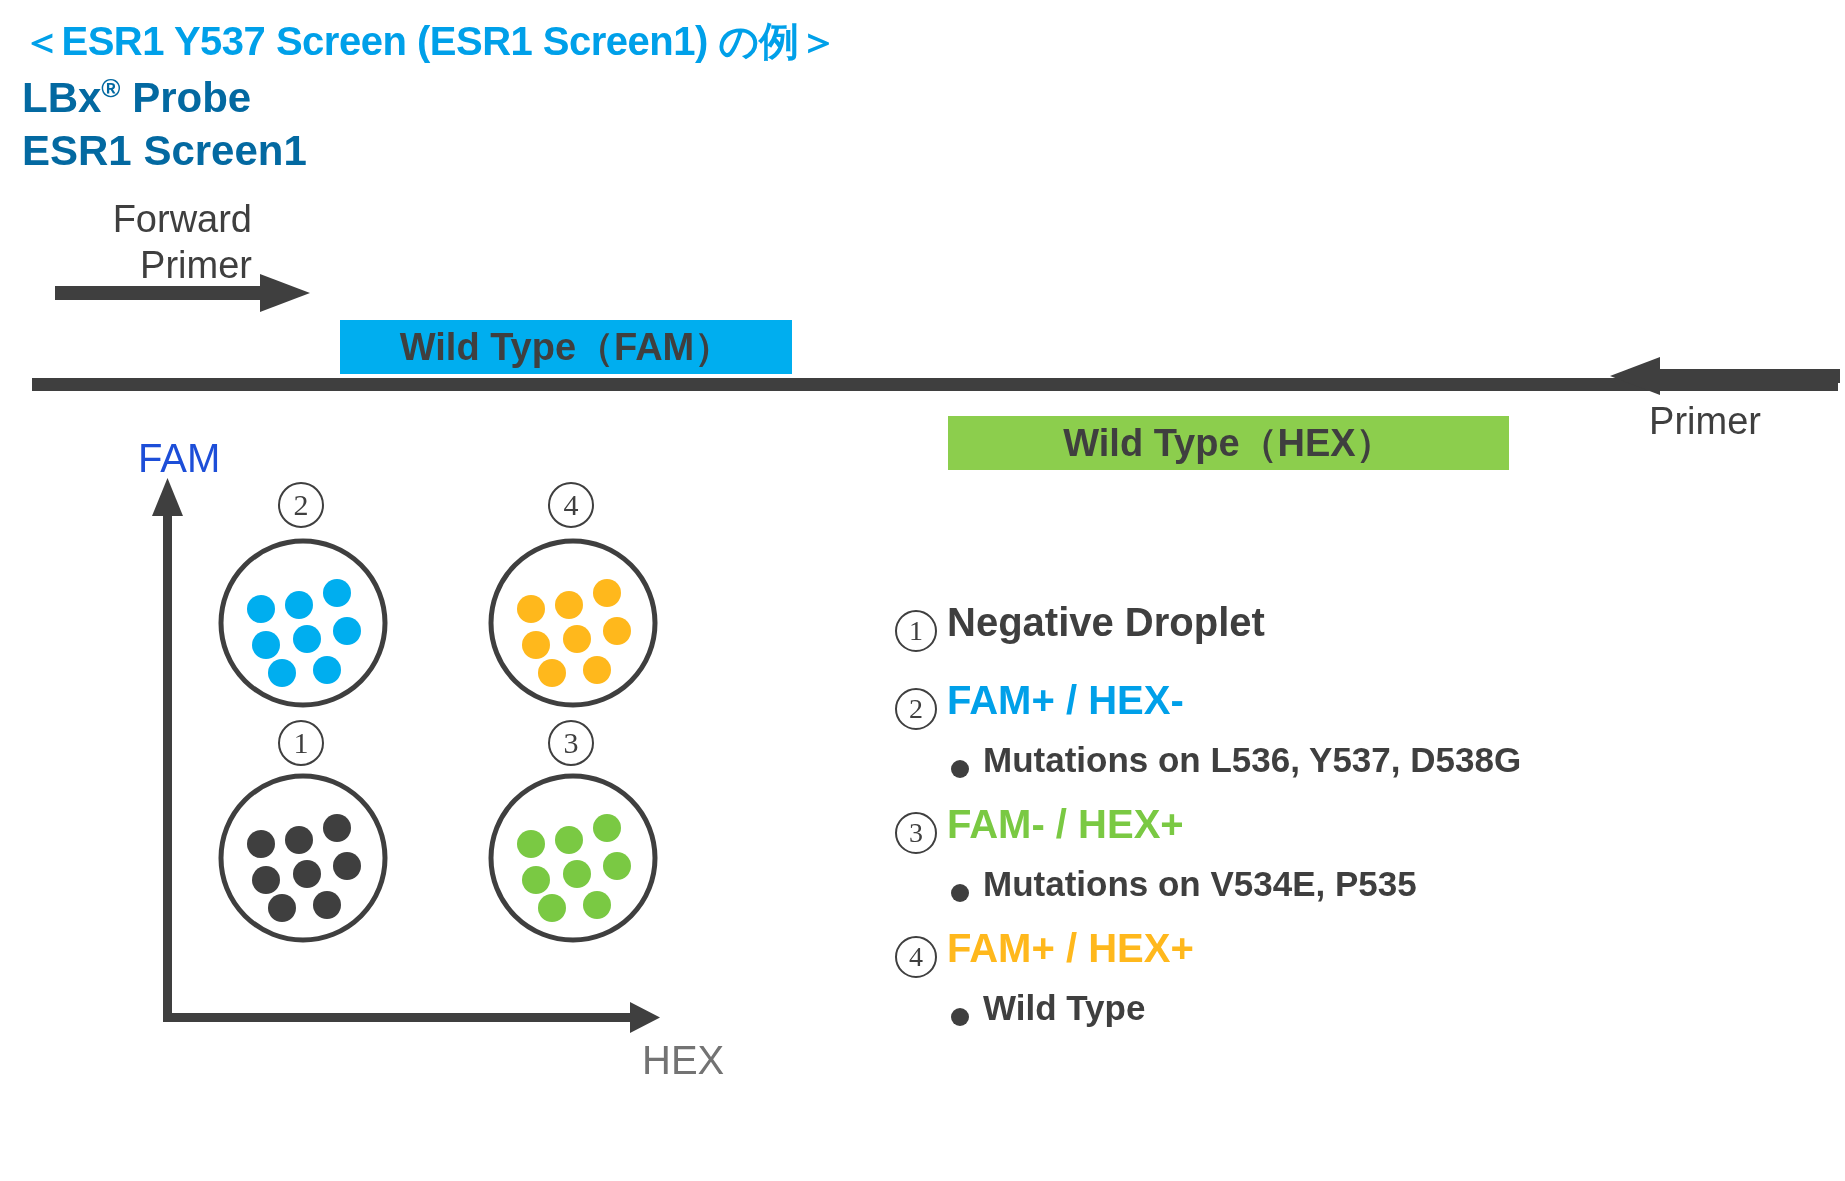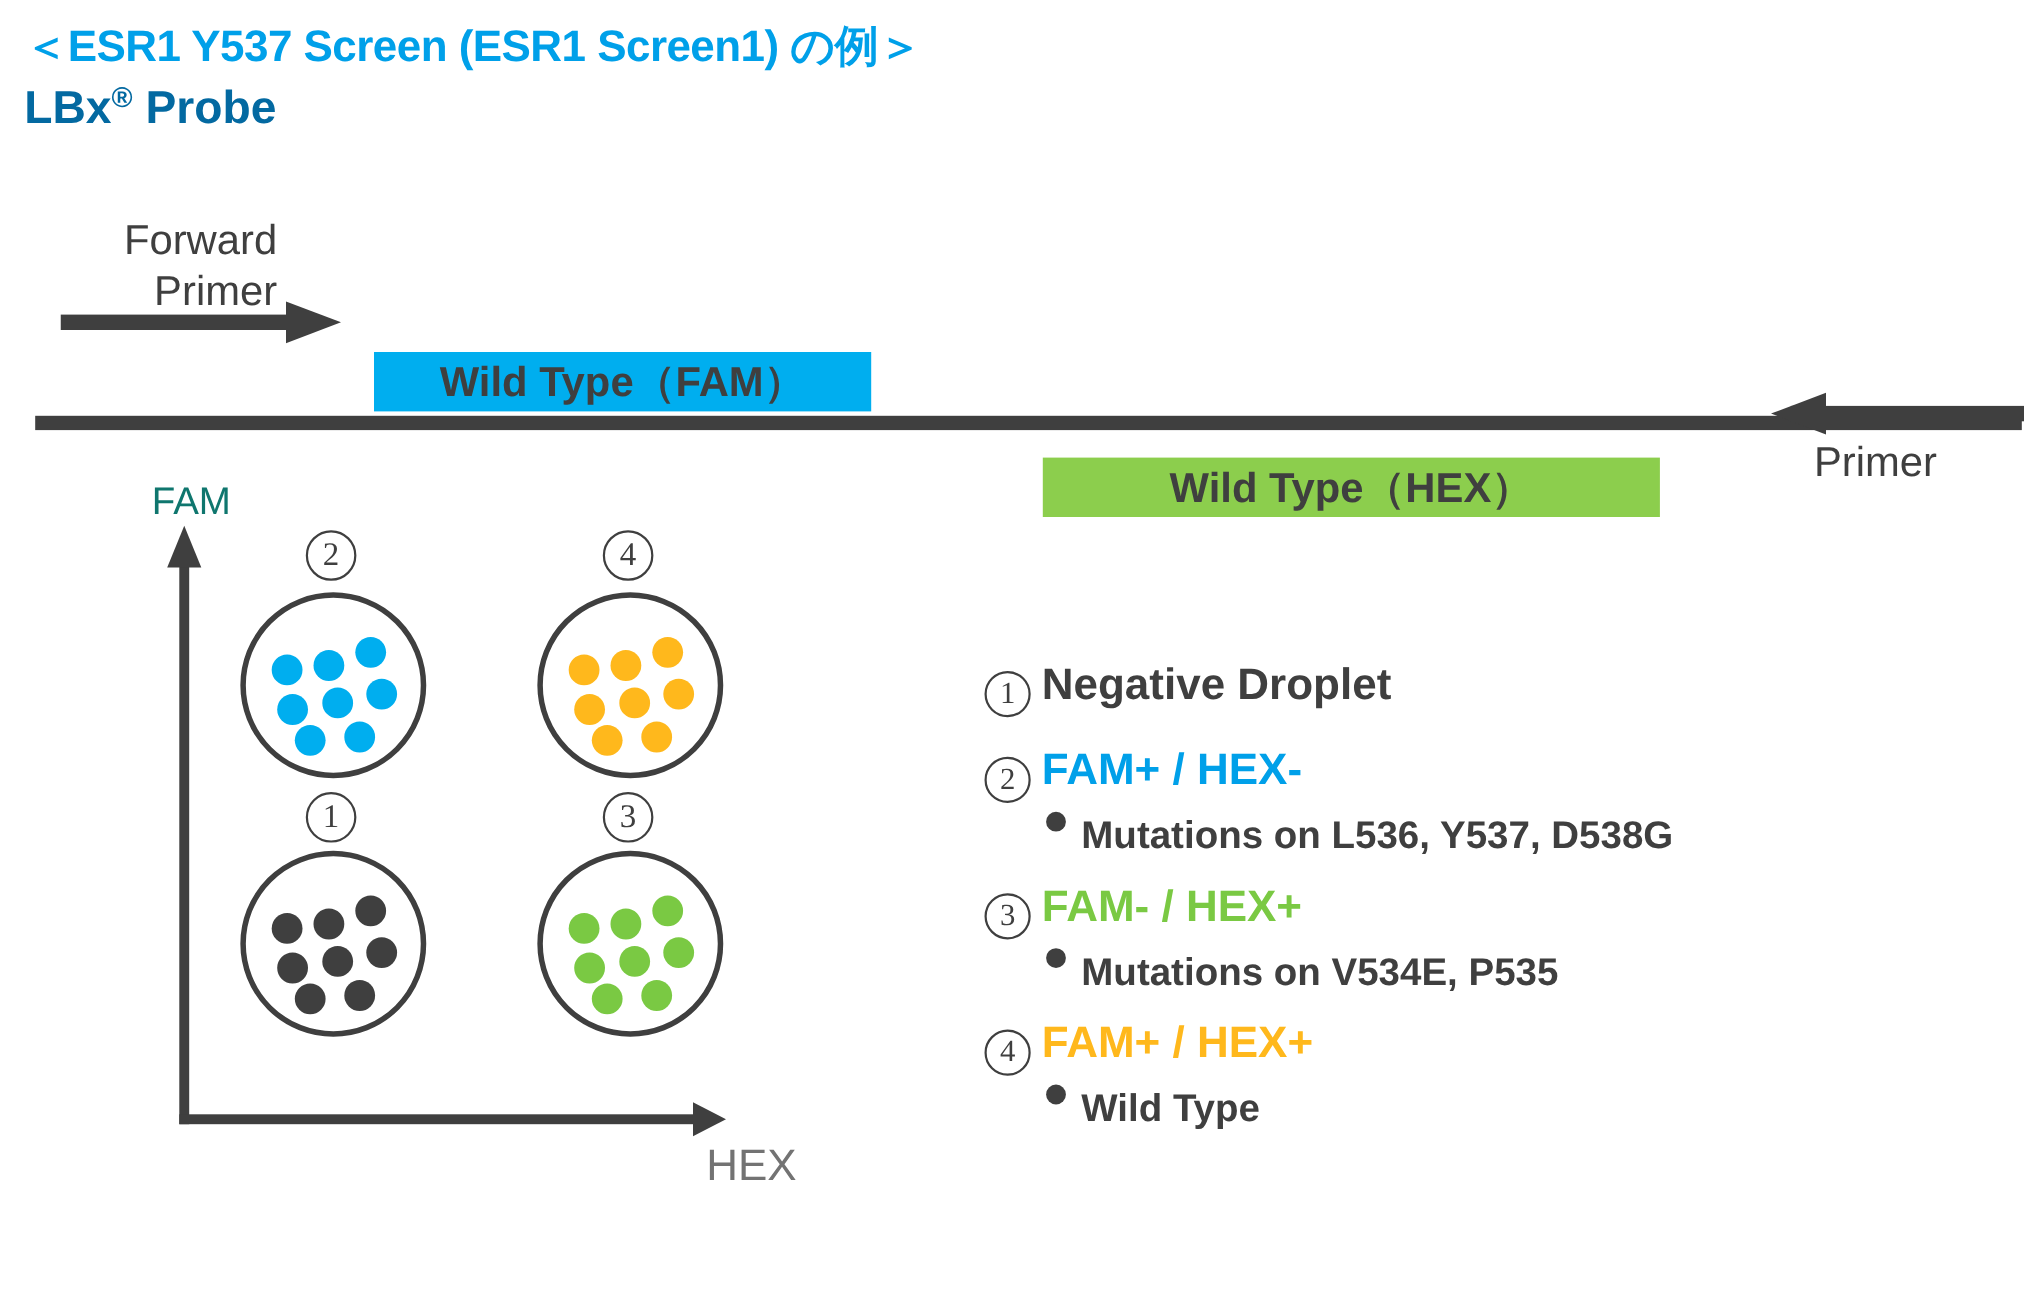--- a/index.html
+++ b/index.html
@@ -114,22 +114,22 @@
     position: absolute;
     left: 130px;
     top: 430px;
     width: 760px;
     height: 740px;
   }
   #axis-label-fam {
     position: absolute;
     left: 8px;
     top: 6px;
-    font-size: 35px;
-    color: #0f766e;
+    font-size: 40px;
+    color: #1d4ed8;
   }
   #axis-label-hex {
     position: absolute;
     left: 512px;
     top: 608px;
     font-size: 40px;
     color: #737373;
   }
   .droplet-group { position: absolute; }
   .quad-number {
@@ -174,21 +174,21 @@
     border-radius: 50%;
     box-sizing: border-box;
     font-size: 28px;
     font-weight: normal;
     color: #3F3F3F;
     font-family: "Liberation Serif", serif;
     transform: translateY(4px);
   }
   .legend-sub {
     display: flex;
-    align-items: flex-start;
+    align-items: flex-end;
     font-size: 35px;
     font-weight: bold;
     color: #3F3F3F;
     white-space: nowrap;
     margin: 14px 0 22px 56px;
   }
   .legend-bullet {
     display: inline-block;
     width: 18px;
     height: 18px;
@@ -202,20 +202,21 @@
 </style>
 </head>
 <body>
 
 <div id="root">
 
   <div id="title-jp">＜ESR1 Y537 Screen (ESR1 Screen1) の例＞</div>
 
   <div id="probe-name">
     <div><span>LBx</span><span class="sup">®</span><span> Probe</span></div>
+    <div>ESR1 Screen1</div>
   </div>
 
   <div id="strand-area">
 
     <div id="fwd-primer-label">
       <div>Forward</div>
       <div>Primer</div>
     </div>
 
     <svg id="fwd-arrow" class="arrow-svg" width="260" height="42" viewBox="0 0 260 42">

